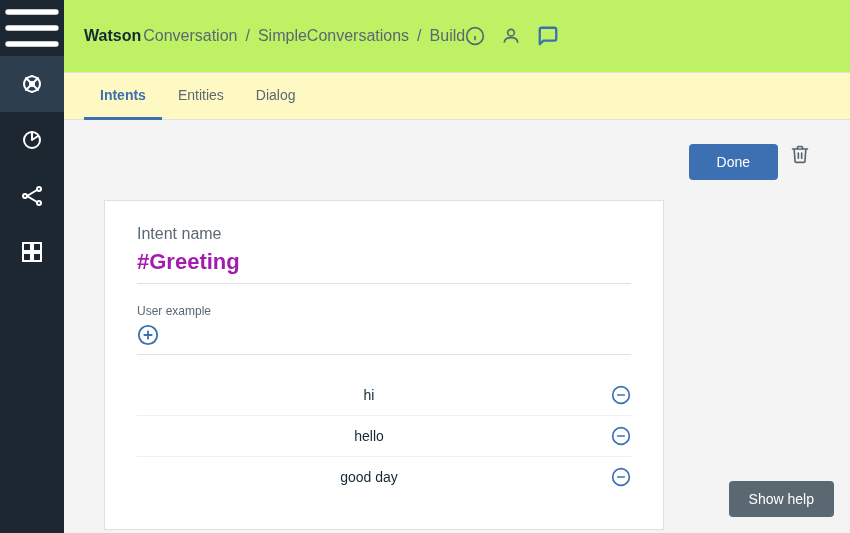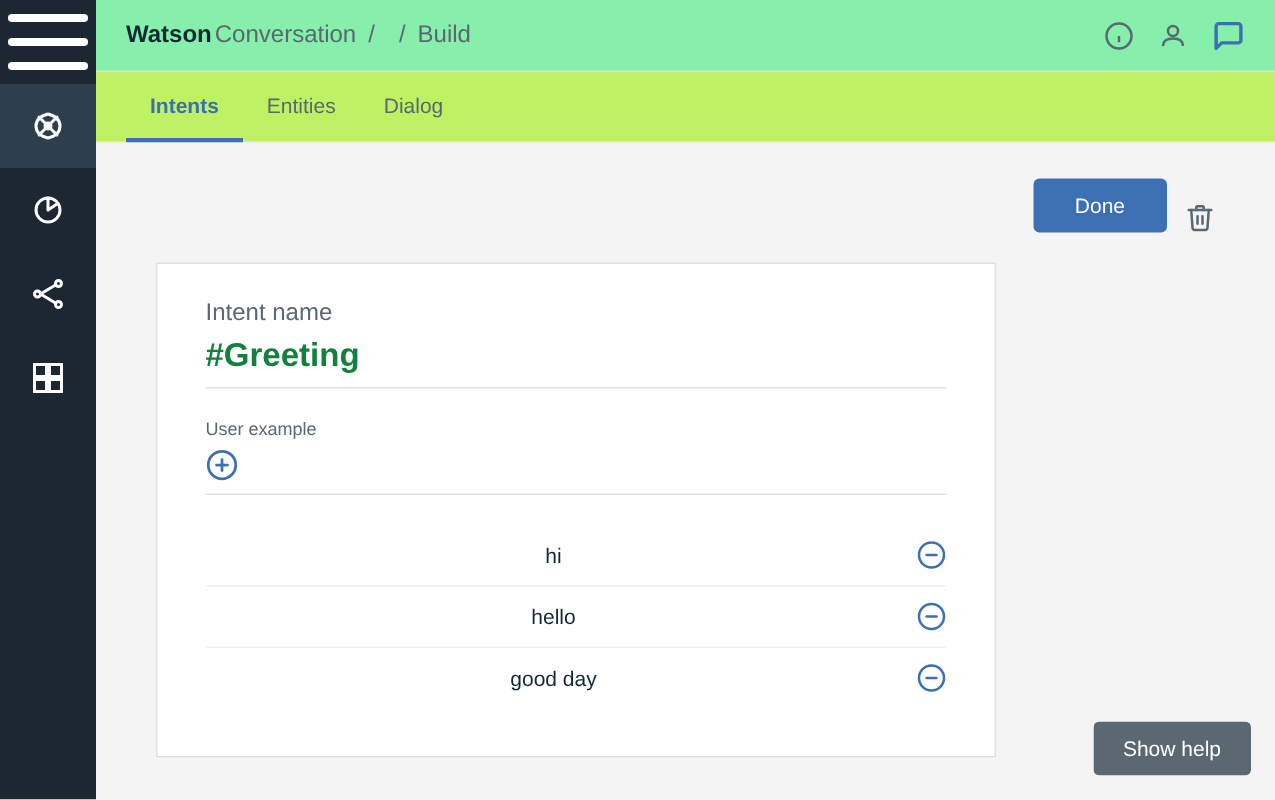--- a/index.html
+++ b/index.html
@@ -48,26 +48,25 @@
     .main {
       flex: 1;
       display: flex;
       flex-direction: column;
       background: #fff;
       height: 533px;
     }
 
     
     .header {
-      height: 48px;
-      background: #86efac;
+      height: 73px;
+      background: #bef264;
       border-bottom: 1px solid #e0e0e0;
       display: flex;
       align-items: center;
-      justify-content: space-between;
       padding: 0 20px;
     }
     .breadcrumb {
       display: flex;
       align-items: center;
       font-size: 16px;
       color: #5a6872;
     }
     .breadcrumb .brand {
       font-weight: 700;
@@ -87,21 +86,21 @@
       color: #5a6872;
       display: flex;
       align-items: center;
     }
 
     
     .tabs {
       display: flex;
       border-bottom: 1px solid #e0e0e0;
       padding: 0 20px;
-      background: #bef264;
+      background: #fef9c3;
     }
     .tab {
       padding: 14px 16px;
       font-size: 14px;
       cursor: pointer;
       color: #5a6872;
       border-bottom: 3px solid transparent;
       margin-bottom: -1px;
     }
     .tab.active {
@@ -116,21 +115,21 @@
       padding: 24px 40px;
       background: #f4f4f4;
       position: relative;
       overflow-y: auto;
     }
 
     
     .action-row {
       display: flex;
       justify-content: flex-end;
-      align-items: flex-end;
+      align-items: flex-start;
       gap: 12px;
       margin-bottom: 20px;
     }
     .btn-done {
       background: #3d70b2;
       color: #fff;
       border: none;
       border-radius: 4px;
       padding: 10px 28px;
       font-size: 14px;
@@ -154,21 +153,21 @@
       max-width: 560px;
     }
     .intent-label {
       font-size: 16px;
       color: #5a6872;
       margin-bottom: 6px;
     }
     .intent-name {
       font-size: 22px;
       font-weight: 600;
-      color: #15803d;
+      color: #a21caf;
       border-bottom: 1px solid #e0e0e0;
       padding-bottom: 8px;
       margin-bottom: 20px;
     }
 
     
     .user-example-label {
       font-size: 12px;
       color: #5a6872;
       margin-bottom: 6px;
@@ -284,20 +283,21 @@
   </div>
 </div>
 
 <div class="main">
 
   <div class="header">
     <div class="breadcrumb">
       <span class="brand">Watson</span>
       <span style="margin-left:2px">Conversation</span>
       <span class="sep">/</span>
+      <span style="cursor:pointer">SimpleConversations</span>
       <span class="sep">/</span>
       <span>Build</span>
     </div>
     <div class="header-actions">
       <div class="header-icon">
         <svg width="20" height="20" viewBox="0 0 24 24" fill="none" stroke="#5a6872" stroke-width="2">
           <circle cx="12" cy="12" r="10"></circle>
           <line x1="12" y1="8" x2="12" y2="8" stroke-width="3"></line>
           <line x1="12" y1="12" x2="12" y2="17"></line>
         </svg>

